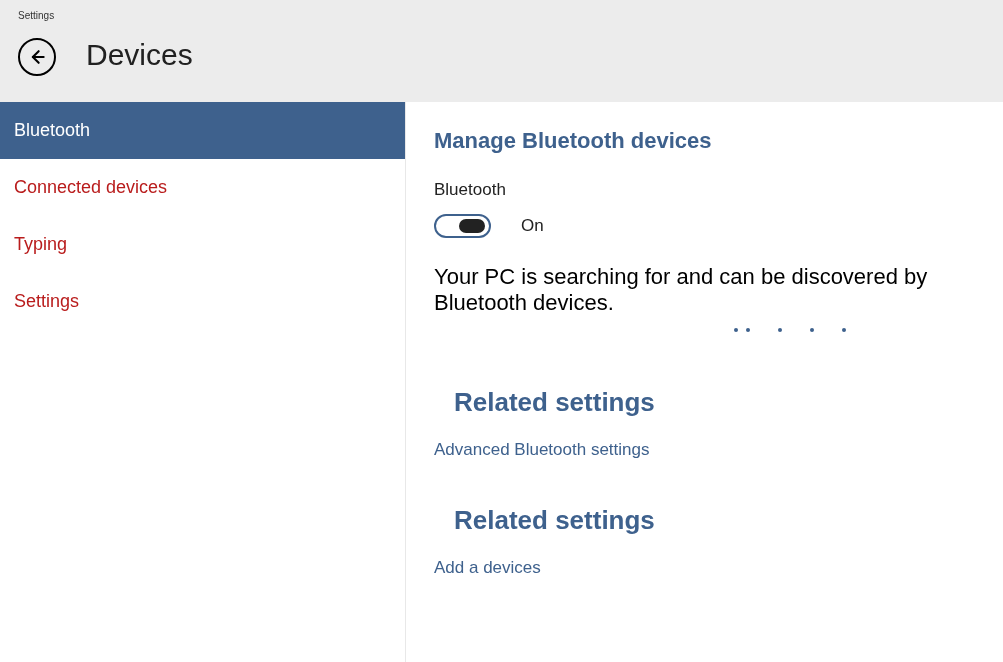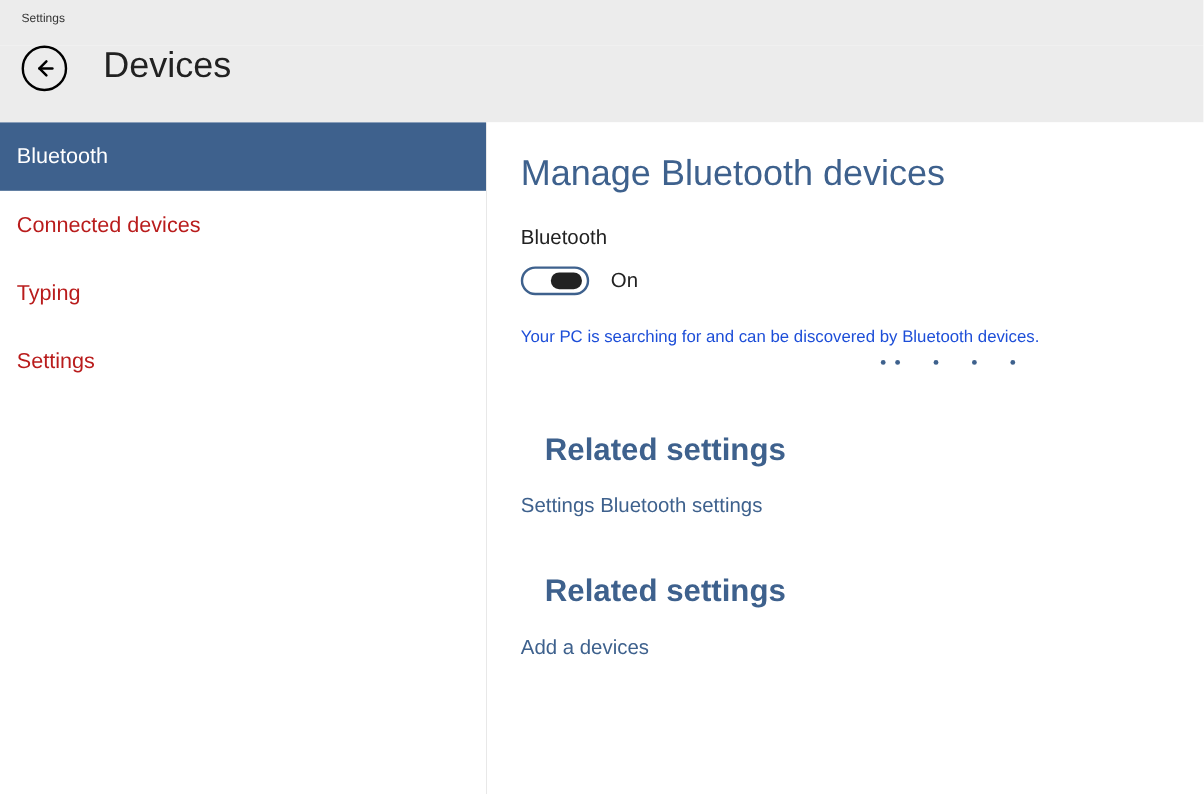--- a/index.html
+++ b/index.html
@@ -67,34 +67,34 @@
       background: #3e618d;
       color: #fff;
     }
     .content {
       flex: 1;
       padding: 26px 28px 0 28px;
       background: #ffffff;
       position: relative;
     }
     .section-heading {
-      font-size: 30px;
-      font-weight: 400;
+      font-size: 22px;
+      font-weight: 700;
       color: #3e618d;
       margin-bottom: 26px;
     }
     .toggle-label {
       font-size: 17px;
       color: #222;
       margin-bottom: 14px;
     }
     .toggle-row {
       display: flex;
       align-items: center;
-      gap: 18px;
+      gap: 30px;
       margin-bottom: 26px;
     }
     .toggle {
       width: 57px;
       height: 24px;
       border: 2px solid #3e618d;
       border-radius: 12px;
       position: relative;
       cursor: pointer;
       background: #fff;
@@ -106,22 +106,22 @@
       background: #222;
       border-radius: 8px;
       top: 3px;
       right: 4px;
     }
     .toggle-state {
       font-size: 17px;
       color: #222;
     }
     .status-text {
-      font-size: 14px;
-      color: #1d4ed8;
+      font-size: 22px;
+      color: #000000;
       margin-bottom: 12px;
     }
     .progress-dots {
       display: flex;
       gap: 28px;
       padding-left: 300px;
       margin-bottom: 55px;
     }
     .progress-dots .dot {
       width: 4px;
@@ -194,18 +194,18 @@
     <div class="status-text">Your PC is searching for and can be discovered by Bluetooth devices.</div>
     <div class="progress-dots">
       <div class="dot pair"></div>
       <div class="dot"></div>
       <div class="dot"></div>
       <div class="dot"></div>
       <div class="dot"></div>
     </div>
 
     <div class="sub-heading">Related settings</div>
-    <div class="link">Settings Bluetooth settings</div>
+    <div class="link">Advanced Bluetooth settings</div>
 
     <div class="sub-heading">Related settings</div>
     <div class="link">Add a devices</div>
   </div>
 </div>
 
 </body></html>

